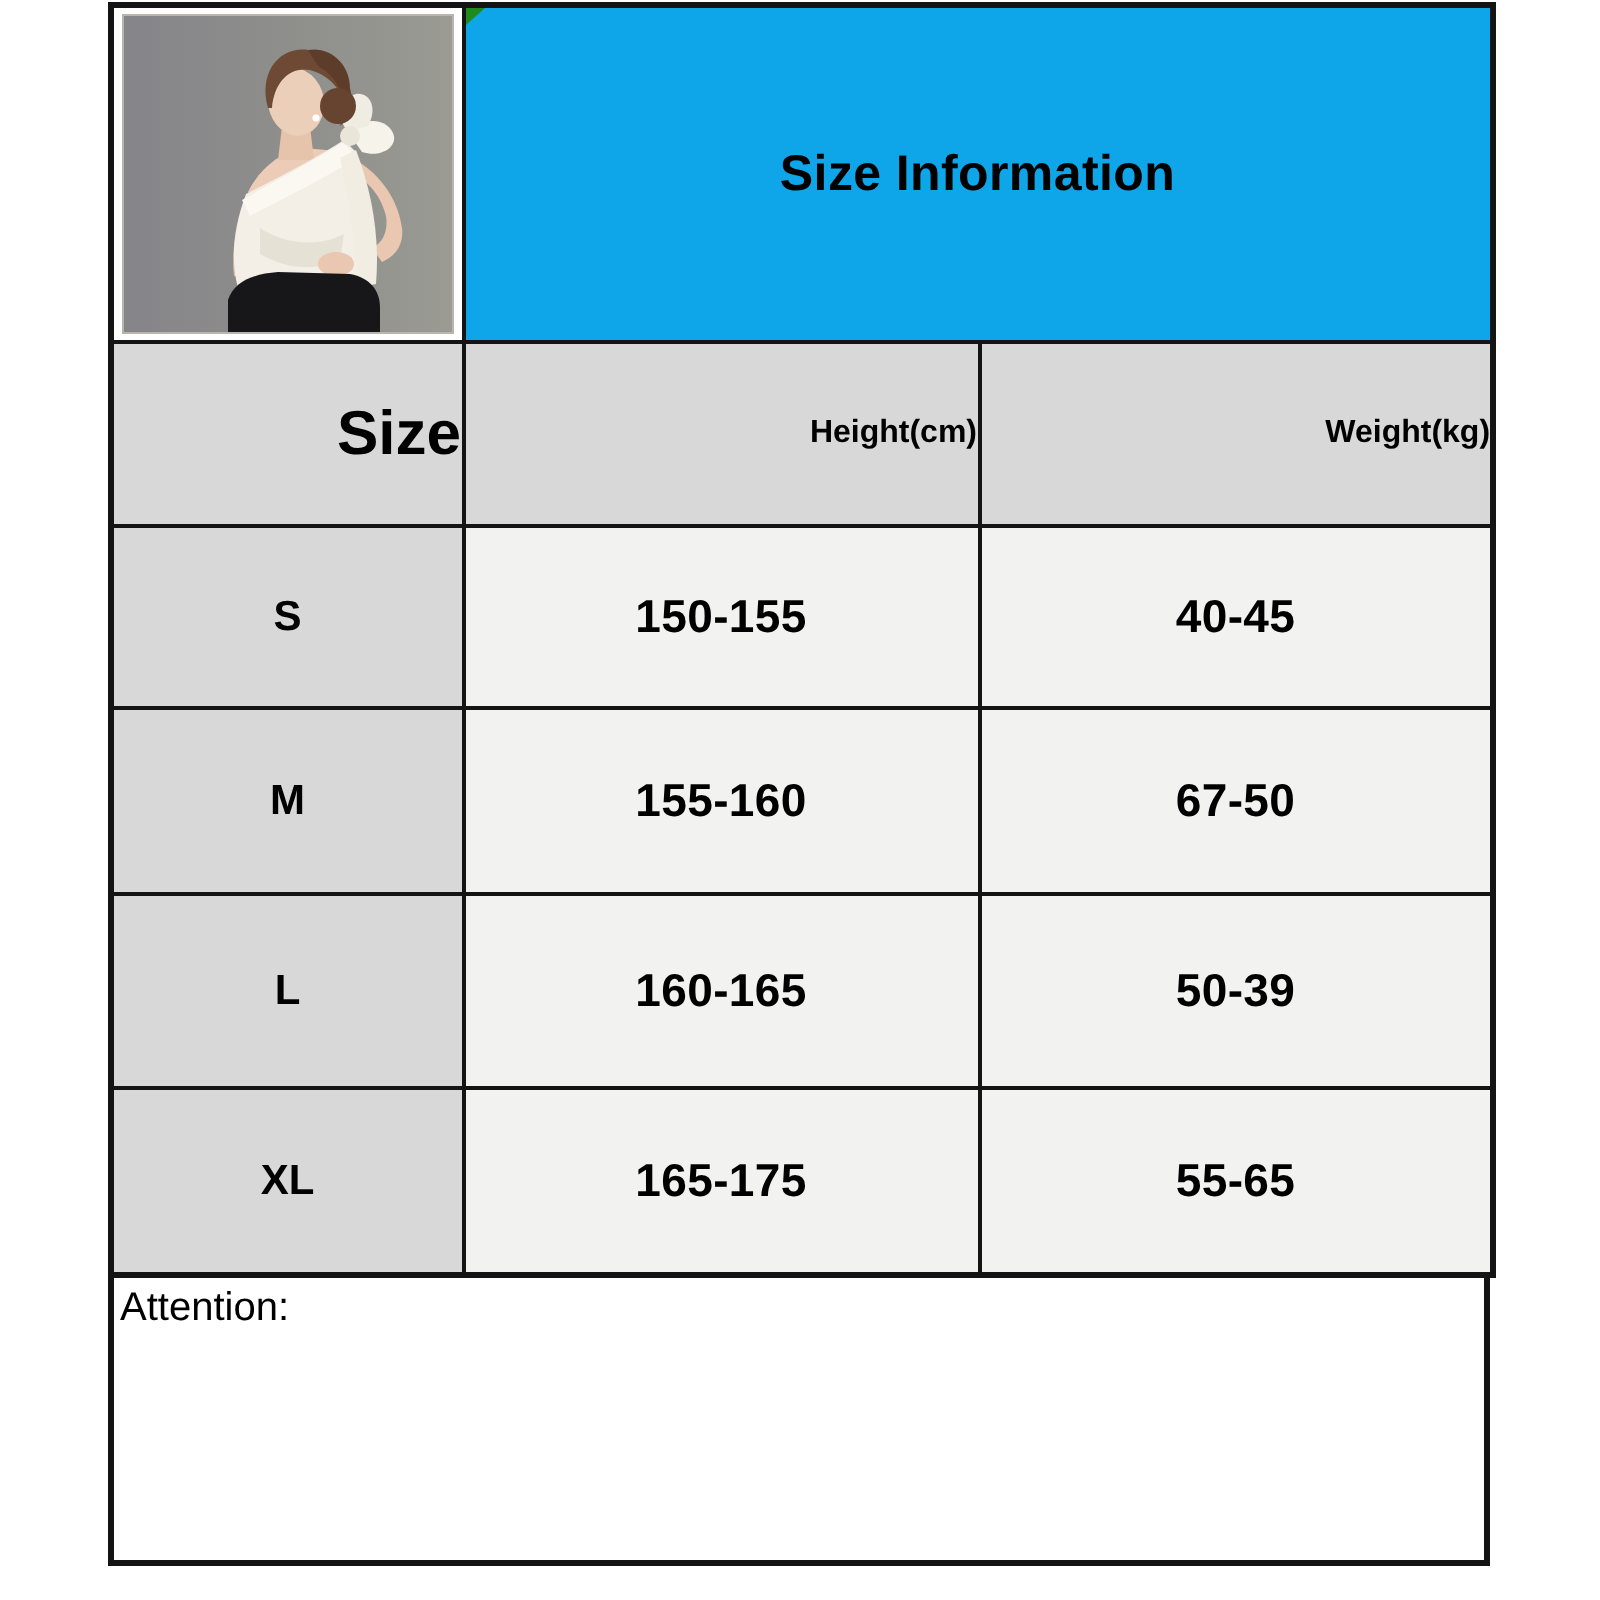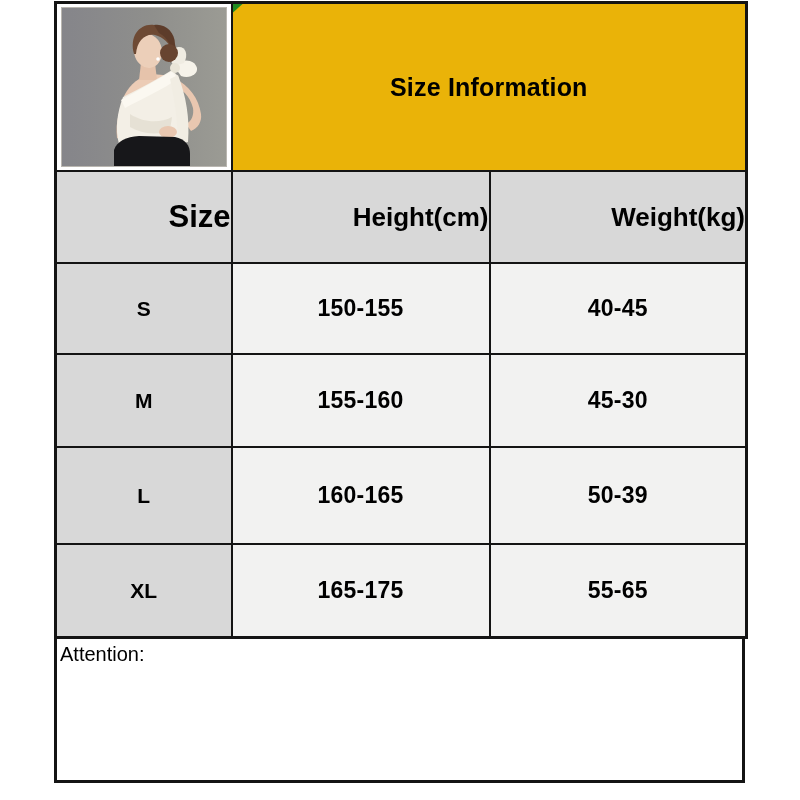--- a/index.html
+++ b/index.html
@@ -50,38 +50,38 @@
     margin: 3px auto 3px auto;
     width: 166px; height: 160px;
     border: 1px solid #b9b6b0;
     box-sizing: border-box;
     overflow: hidden;
   }
   .photo-frame svg { display: block; width: 100%; height: 100%; }
 
   .title-cell {
     position: relative;
-    background: #eab308;
+    background: #0ea5e9;
     font-size: 25px;
     font-weight: bold;
     letter-spacing: 0.2px;
     margin-top: 12px;
   }
   .corner-marker {
     position: absolute;
     left: 0; top: 0;
     width: 10px; height: 9px;
     background: #1f8b1f;
     clip-path: polygon(0 0, 100% 0, 0 100%);
   }
 
   .head-cell {
     background: #d8d8d8;
     font-weight: bold;
-    font-size: 26px;
+    font-size: 16px;
   }
   .head-cell.size-hdr { font-size: 31px; }
 
   .label-cell {
     background: #d8d8d8;
     font-weight: bold;
     font-size: 21px;
   }
   .value-cell {
     background: #f2f2f1;
@@ -181,21 +181,21 @@
 
       <tr class="r-s">
         <td class="label-cell">S</td>
         <td class="value-cell">150-155</td>
         <td class="value-cell">40-45</td>
       </tr>
 
       <tr class="r-m">
         <td class="label-cell">M</td>
         <td class="value-cell">155-160</td>
-        <td class="value-cell">45-30</td>
+        <td class="value-cell">67-50</td>
       </tr>
 
       <tr class="r-l">
         <td class="label-cell">L</td>
         <td class="value-cell">160-165</td>
         <td class="value-cell">50-39</td>
       </tr>
 
       <tr class="r-xl">
         <td class="label-cell">XL</td>

